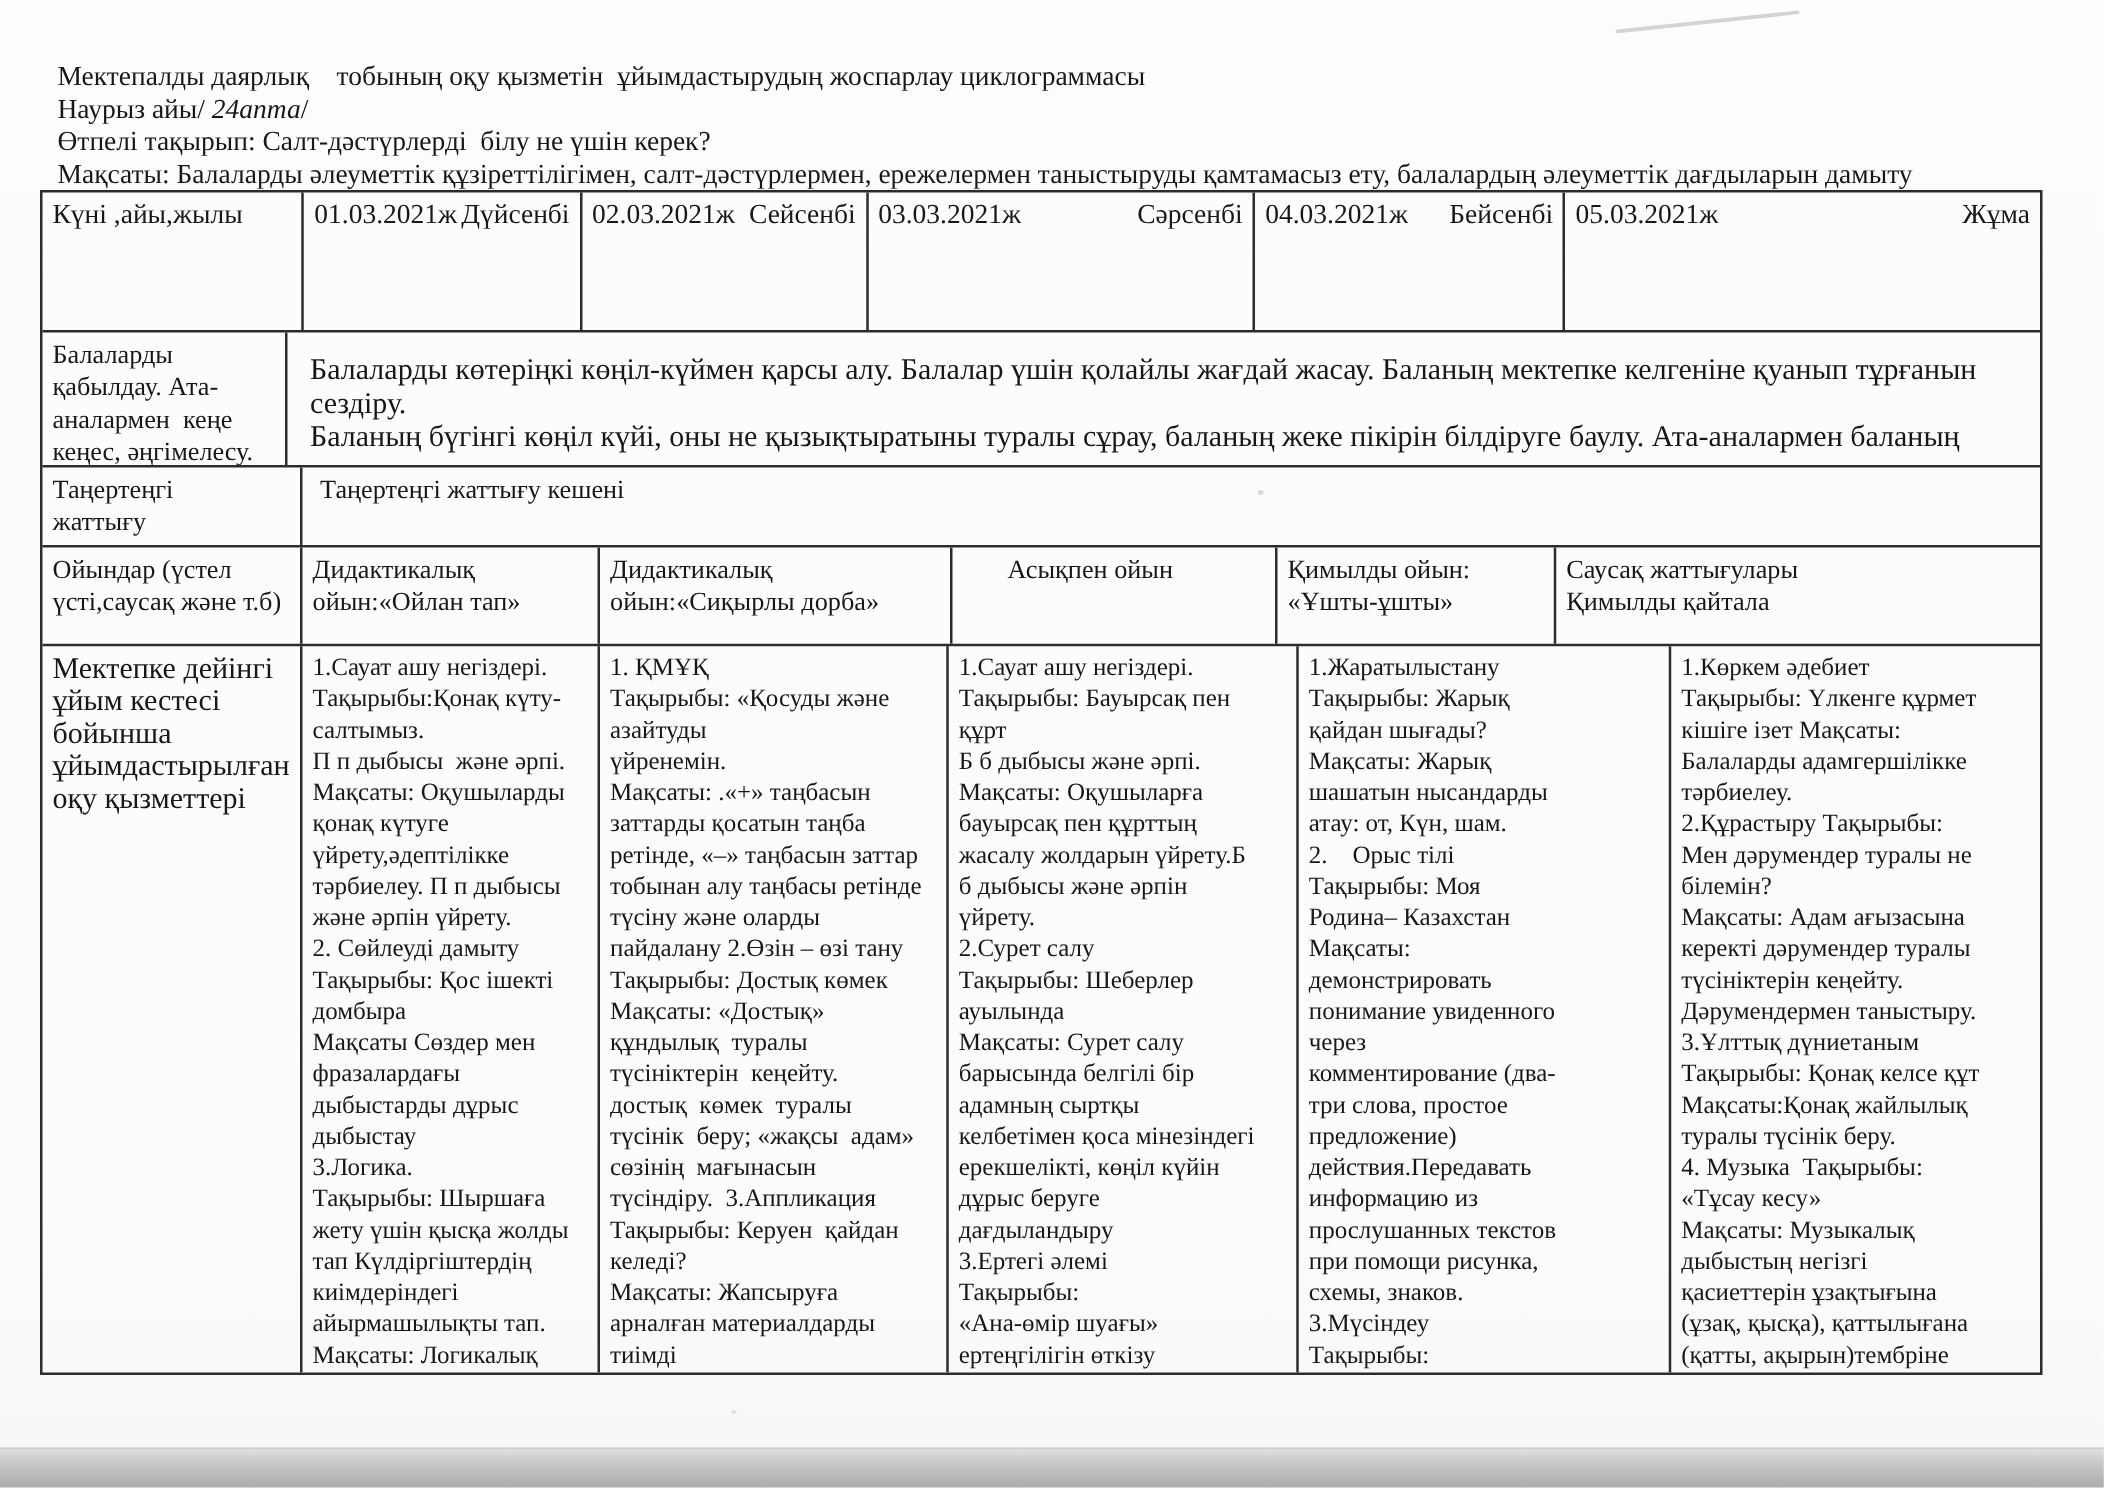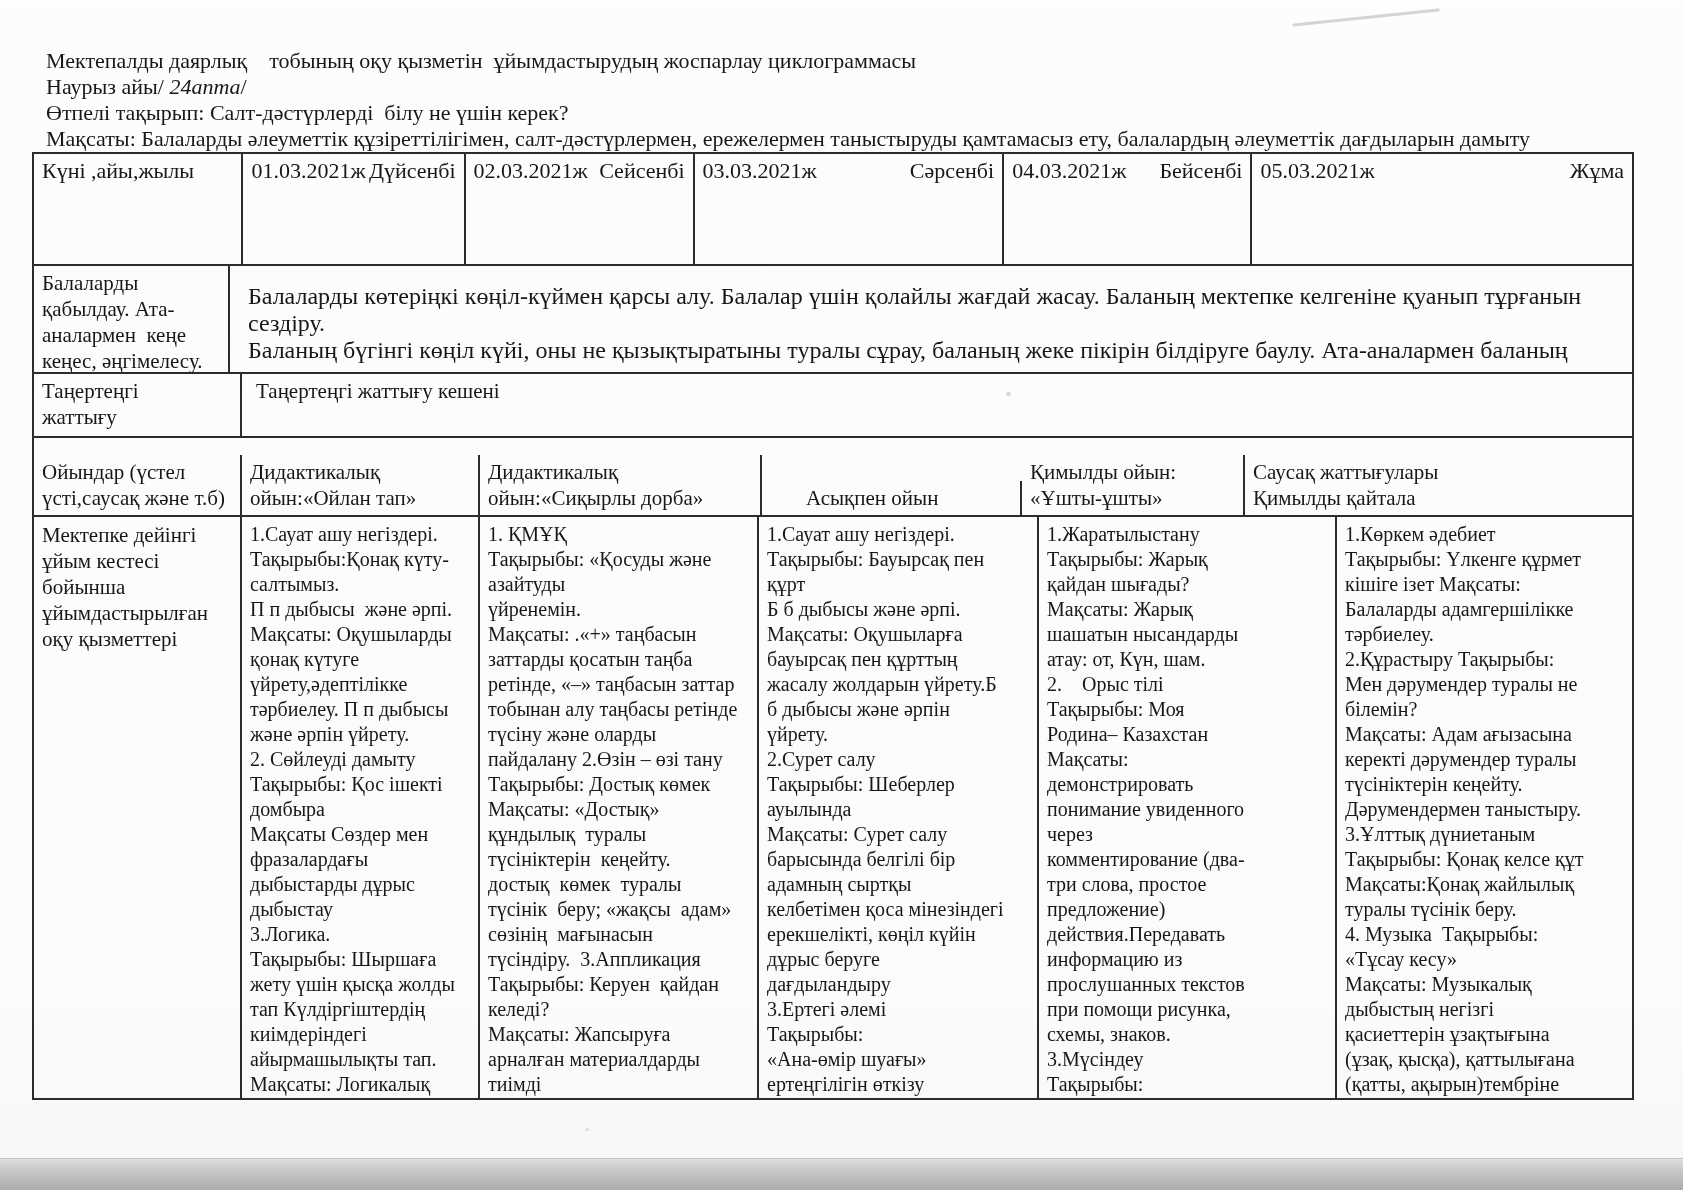--- a/index.html
+++ b/index.html
@@ -39,25 +39,25 @@
   .row-dates { height:112px; }
   .row-dates .cell { font-size:22px; }
   .day-cell { display:flex; flex-direction:row; justify-content:space-between; padding-bottom:9px; }
 
   .row-reception { height:108px; }
   .reception-content { font-size:24px; line-height:27px; padding-top:17px; padding-left:18px; }
 
   .row-morning { height:64px; }
   .morning-content { padding-left:14px; }
 
-  .row-games { height:79px;align-items:flex-end; }
+  .row-games { height:79px; }
 
   .row-lessons { height:581px; }
   .row-lessons .cell { font-size:20px; line-height:25px; padding-top:5px; }
-  .row-lessons .c-label { font-size:21px; line-height:26px; }
+  .row-lessons .c-label { font-size:24px; line-height:26px; }
 
   .pad-left-lg { padding-left:44px; }
 
   
   .scan-band {
     position:absolute; left:0; bottom:0; width:100%; height:32px;
     background:linear-gradient(180deg,#e0e0de 0%,#c8c8c6 35%,#acacaa 100%);
     border-top:1px solid #c2c2c0;
   }
   .scan-mark-1 {

